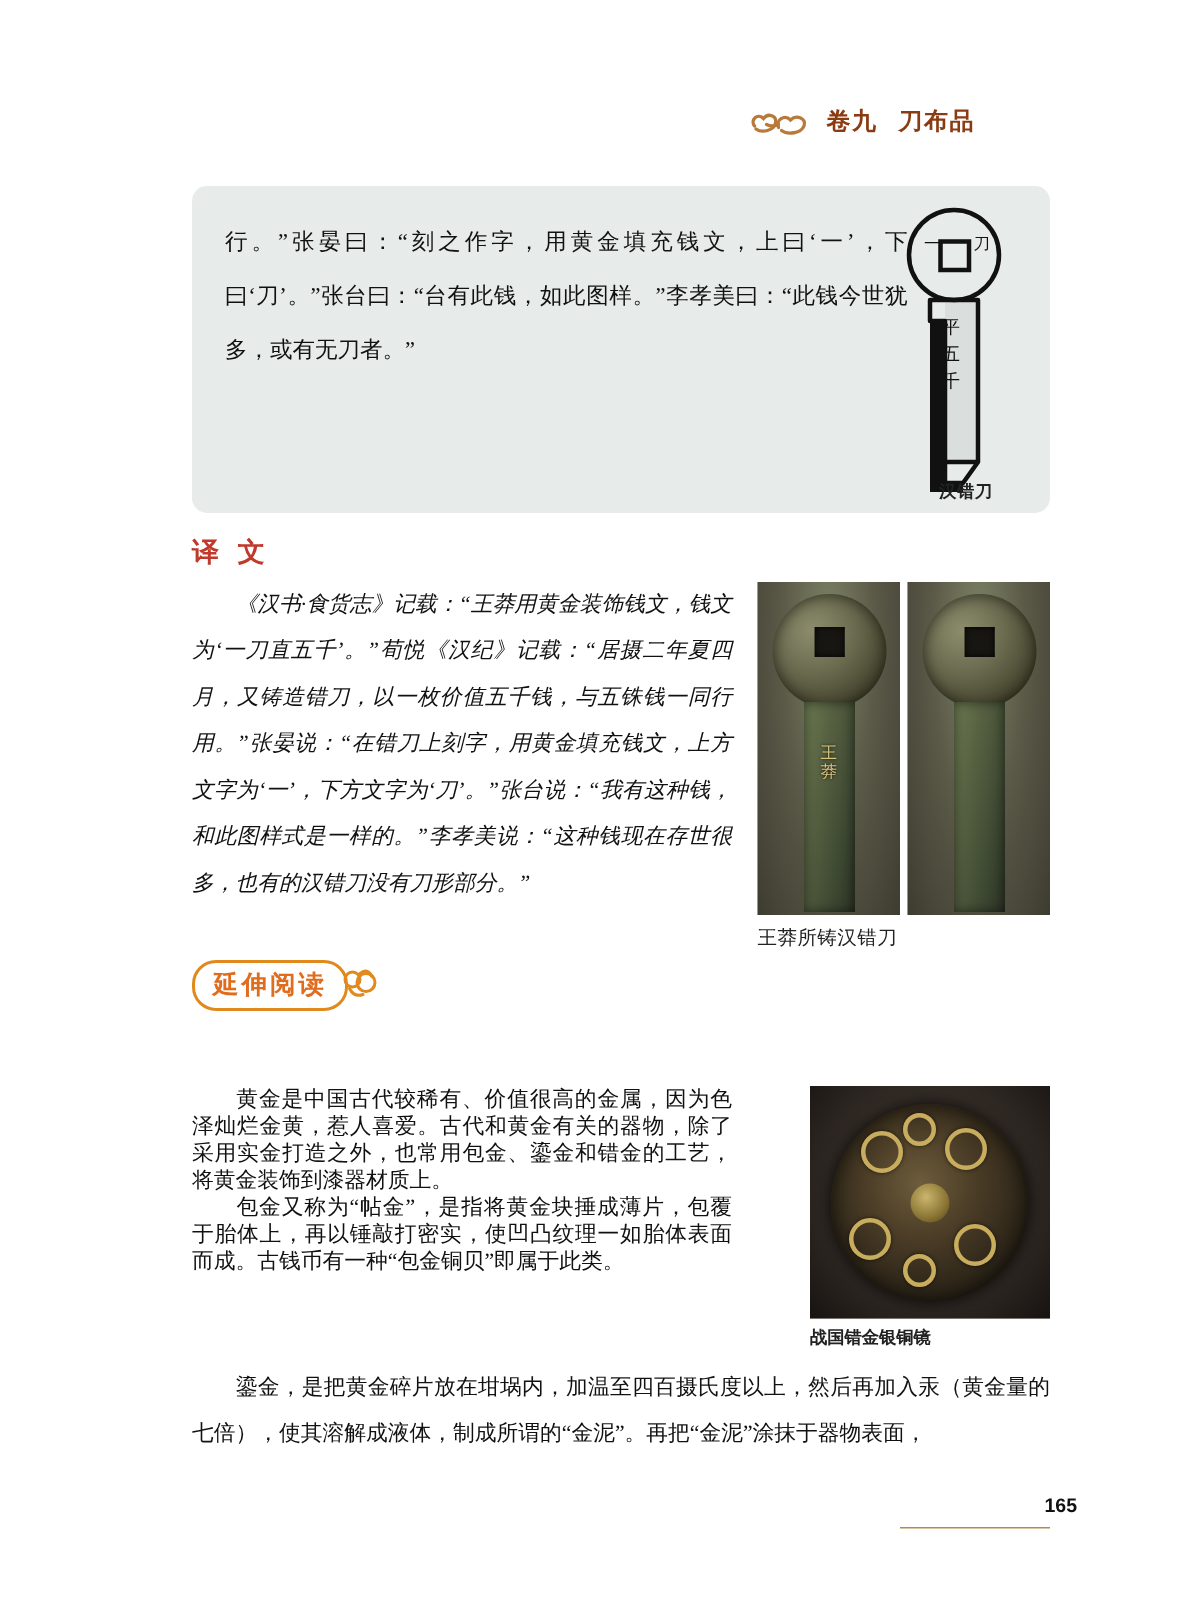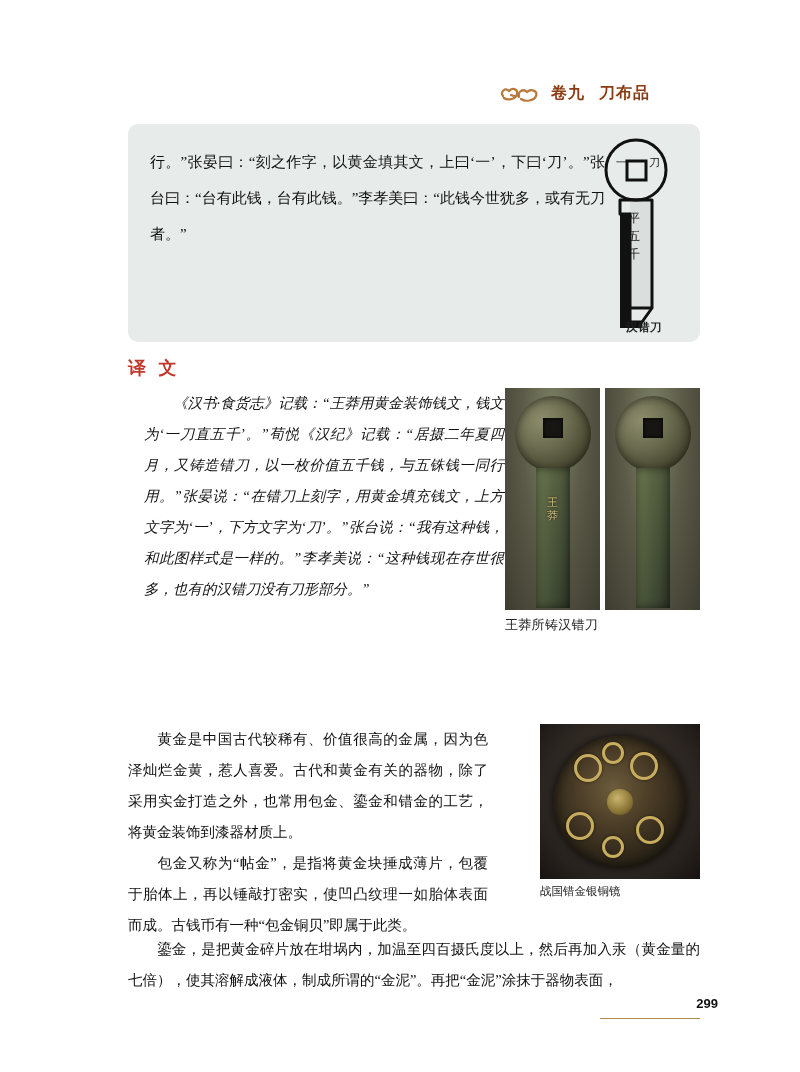--- a/index.html
+++ b/index.html
@@ -19,21 +19,21 @@
     position: absolute;
     left: 0; top: 0;
     width: 800px;
     height: 1072px;
     background: #fff;
   }
 
   
   .header {
     position: absolute;
-    left: 0; top: 82px;
+    left: 0; top: 70px;
     width: 732px;
     height: 40px;
     text-decoration: underline;
   }
   .header-inner {
     position: absolute;
     right: 82px;
     top: 0;
     display: flex;
     align-items: center;
@@ -114,21 +114,20 @@
     position: absolute;
     left: 128px;
     top: 388px;
     width: 360px;
     font-size: 14.5px;
     line-height: 31px;
     text-align: justify;
     font-style: italic;
     color: #111;
     font-family: "Liberation Serif", "DejaVu Serif", serif;
-    margin-left: 16px;
   }
   .indent { display: inline-block; width: 2em; }
 
   
   .photo-knives {
     position: absolute;
     left: 505px;
     top: 388px;
     width: 195px;
     height: 222px;
@@ -243,34 +242,33 @@
     font-family: "Liberation Serif", "DejaVu Serif", serif;
   }
 
   
   .ext-col1 {
     position: absolute;
     left: 128px;
     top: 724px;
     width: 360px;
     font-size: 14.5px;
-    line-height: 31px;
+    line-height: 18px;
     text-align: justify;
     color: #111;
   }
   .ext-full {
     position: absolute;
     left: 128px;
     top: 910px;
     width: 572px;
     font-size: 14.5px;
     line-height: 31px;
     text-align: justify;
     color: #111;
-    margin-top: 24px;
   }
 
   
   .photo-mirror {
     position: absolute;
     left: 540px;
     top: 724px;
     width: 160px;
     height: 155px;
     background: #2a2420;
@@ -304,20 +302,21 @@
     border: 3px solid #c8ad5e;
     border-radius: 50%;
     box-shadow: 0 0 3px rgba(0,0,0,0.6);
   }
   .photo-mirror-caption {
     position: absolute;
     left: 540px;
     top: 884px;
     font-size: 11.5px;
     color: #222;
+    font-weight: bold;
   }
 
   
   .footer-rule {
     position: absolute;
     left: 600px;
     top: 1018px;
     width: 100px;
     height: 1px;
     background: #b08b4a;
@@ -348,21 +347,21 @@
           </g>
         </svg>
       </span>
       <span class="header-title">
         <span class="vol">卷九</span><span>刀布品</span>
       </span>
     </div>
   </div>
 
   <div class="quote-box">
-    <div class="quote-text">行。”张晏曰：“刻之作字，以黄金填其文，上曰‘一’，下曰‘刀’。”张台曰：“台有此钱，台有此钱。”李孝美曰：“此钱今世犹多，或有无刀者。”</div>
+    <div class="quote-text">行。”张晏曰：“刻之作字，用黄金填充钱文，上曰‘一’，下曰‘刀’。”张台曰：“台有此钱，如此图样。”李孝美曰：“此钱今世犹多，或有无刀者。”</div>
 
     <div class="knife-fig">
       <svg width="96" height="200" viewBox="0 0 96 200">
 
         <circle cx="46" cy="34" r="30" fill="none" stroke="#111" stroke-width="3"></circle>
         <rect x="37" y="25" width="19" height="19" fill="none" stroke="#111" stroke-width="3"></rect>
         <text x="26" y="30" font-size="11" font-family="Liberation Serif, serif" fill="#111">一</text>
         <text x="59" y="30" font-size="11" font-family="Liberation Serif, serif" fill="#111">刀</text>
 
         <path d="M30 64 L62 64 L62 172 L52 186 L40 186 L40 78 L30 78 Z" fill="none" stroke="#111" stroke-width="3" stroke-linejoin="round"></path>
@@ -395,20 +394,33 @@
     </div>
     <div class="knife-photo">
       <div class="kp-bg"></div>
       <div class="kp-head"></div>
       <div class="kp-hole"></div>
       <div class="kp-blade"></div>
     </div>
   </div>
   <div class="photo-caption">王莽所铸汉错刀</div>
 
+  <div class="sec-yanshen">
+    <span class="ys-pill">延伸阅读</span>
+    <span class="ys-knot">
+      <svg width="30" height="30" viewBox="0 0 30 30">
+        <g fill="none" stroke="#e08a1e" stroke-width="2" stroke-linecap="round">
+          <circle cx="11" cy="12" r="5"></circle>
+          <circle cx="20" cy="14" r="6"></circle>
+          <path d="M9 18 q3 6 9 4"></path>
+          <path d="M16 8 q5 -4 8 2"></path>
+        </g>
+      </svg>
+    </span>
+  </div>
 
 
   <div class="ext-col1">
     <span class="indent"></span><span>黄金是中国古代较稀有、价值很高的金属，因为色泽灿烂金黄，惹人喜爱。古代和黄金有关的器物，除了采用实金打造之外，也常用包金、鎏金和错金的工艺，将黄金装饰到漆器材质上。</span>
     <br>
     <span class="indent"></span><span>包金又称为“帖金”，是指将黄金块捶成薄片，包覆于胎体上，再以锤敲打密实，使凹凸纹理一如胎体表面而成。古钱币有一种“包金铜贝”即属于此类。</span>
   </div>
 
   <div class="photo-mirror">
     <div class="pm-bg"></div>
@@ -421,15 +433,15 @@
     <div class="pm-scroll" style="left:62px; top:112px; width:16px; height:16px;"></div>
     <div class="pm-knob"></div>
   </div>
   <div class="photo-mirror-caption">战国错金银铜镜</div>
 
   <div class="ext-full">
     <span class="indent"></span><span>鎏金，是把黄金碎片放在坩埚内，加温至四百摄氏度以上，然后再加入汞（黄金量的七倍），使其溶解成液体，制成所谓的“金泥”。再把“金泥”涂抹于器物表面，</span>
   </div>
 
   <div class="footer-rule"></div>
-  <div class="page-num">299</div>
+  <div class="page-num">165</div>
 
 </div>
 
 </body></html>

